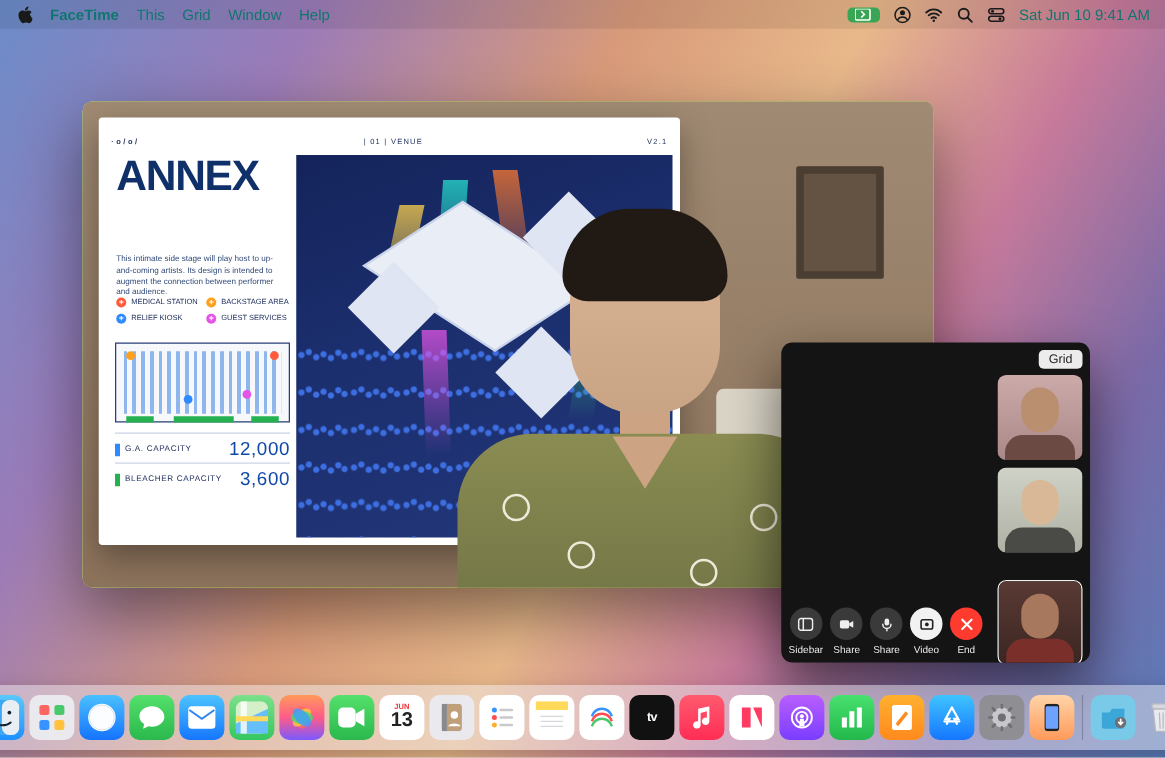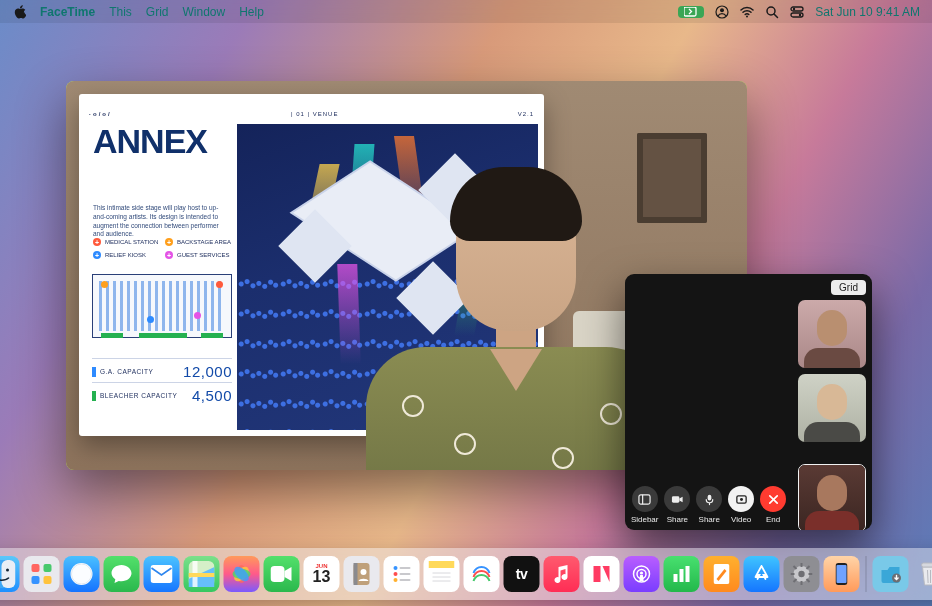--- a/index.html
+++ b/index.html
@@ -46,21 +46,21 @@
   .legend-item { display:flex; align-items:center; gap:4px; white-space:nowrap; }
   .legend-dot { width:8px; height:8px; border-radius:50%; position:relative; }
   .legend-dot::after { content:"+"; position:absolute; inset:0; display:flex; align-items:center; justify-content:center; color:#fff; font-size:7px; font-weight:700; }
   .floorplan { position:absolute; left:13px; top:180px; width:140px; height:64px; border:1px solid #2a3f78; background:#f6f8fc; }
   .fp-bars { position:absolute; left:6px; right:6px; bottom:6px; top:6px; background:
      repeating-linear-gradient(90deg,#3a7fe0 0 3px,transparent 3px 7px); opacity:.55; }
   .fp-seat1 { position:absolute; left:8px; bottom:-1px; width:22px; height:5px; background:#25b150; }
   .fp-seat2 { position:absolute; left:46px; bottom:-1px; width:48px; height:5px; background:#25b150; }
   .fp-seat3 { position:absolute; right:8px; bottom:-1px; width:22px; height:5px; background:#25b150; }
   .fp-dot { position:absolute; width:7px; height:7px; border-radius:50%; }
-  .capacity { position:absolute; left:13px; width:140px; display:flex; align-items:center; justify-content:space-between; font-size:6.5px; color:#1a2a5a; border-top:1px solid #ccd4e6; padding-top:4px;margin-top:12px; }
+  .capacity { position:absolute; left:13px; width:140px; display:flex; align-items:center; justify-content:space-between; font-size:6.5px; color:#1a2a5a; border-top:1px solid #ccd4e6; padding-top:4px; }
   .capacity .lbl { display:flex; align-items:center; gap:4px; letter-spacing:.5px; }
   .capacity .val { color:#124aa8; font-size:15px; font-weight:400; letter-spacing:.5px; }
   .cap-mark { width:4px; height:10px; display:inline-block; }
   .iso { position:absolute; left:158px; top:30px; right:6px; bottom:6px; background:linear-gradient(160deg,#14235a,#1b2e6d 40%,#22377a); overflow:hidden; }
   .crowd { position:absolute; left:0; right:0; bottom:0; height:170px; background:
     radial-gradient(circle at 10% 80%, #3d6fe2 2px, transparent 3px),
     radial-gradient(circle at 24% 72%, #3d6fe2 2px, transparent 3px),
     radial-gradient(circle at 38% 86%, #3d6fe2 2px, transparent 3px),
     radial-gradient(circle at 52% 78%, #3d6fe2 2px, transparent 3px),
     radial-gradient(circle at 66% 88%, #3d6fe2 2px, transparent 3px),
@@ -209,21 +209,21 @@
           <span class="cap-mark" style=";background:#2e8bff"></span>
           <span>G.A. CAPACITY</span>
         </span>
       <span class="val">12,000</span>
     </div>
     <div class="capacity" style="top:276px;">
       <span class="lbl">
           <span class="cap-mark" style=";background:#25b150"></span>
           <span>BLEACHER CAPACITY</span>
         </span>
-      <span class="val">4,500</span>
+      <span class="val">3,600</span>
     </div>
 
     <div class="iso">
       <div class="crowd"></div>
       <div class="beam y"></div>
         <div class="beam o"></div>
         <div class="beam c2"></div>
         <div class="beam m"></div>
         <div class="beam g"></div>
       <div class="stage-core"></div>
@@ -408,21 +408,21 @@
       </svg>
     </div>
   <div class="app-icon" style="background:#fff">
       <svg width="22" height="22" viewBox="0 0 22 22">
         <path d="M3 14c3-8 13-8 16 0" stroke="#ff4d4d" stroke-width="2" fill="none"></path>
         <path d="M3 18c3-8 13-8 16 0" stroke="#47c96c" stroke-width="2" fill="none"></path>
         <path d="M3 10c3-8 13-8 16 0" stroke="#3693ff" stroke-width="2" fill="none"></path>
       </svg>
     </div>
   <div class="app-icon" style="background:#111">
-      <span style="font-size:14px;font-weight:700;letter-spacing:-.5px">tv</span>
+      <span style="font-size:10px;font-weight:700;letter-spacing:-.5px">tv</span>
     </div>
   <div class="app-icon" style="background:linear-gradient(#ff5a6e,#ff2d55)">
       <svg width="18" height="18" viewBox="0 0 18 18">
         <path d="M6 2l9-2v12a3 3 0 11-2-2.8V4L8 5.4V15a3 3 0 11-2-2.8V2z" fill="#fff"></path>
       </svg>
     </div>
   <div class="app-icon" style="background:#fff">
       <svg width="20" height="20" viewBox="0 0 20 20">
         <path d="M2 2h7v16H2zM11 2h7v16L11 2z" fill="#ff3b63"></path>
       </svg>

